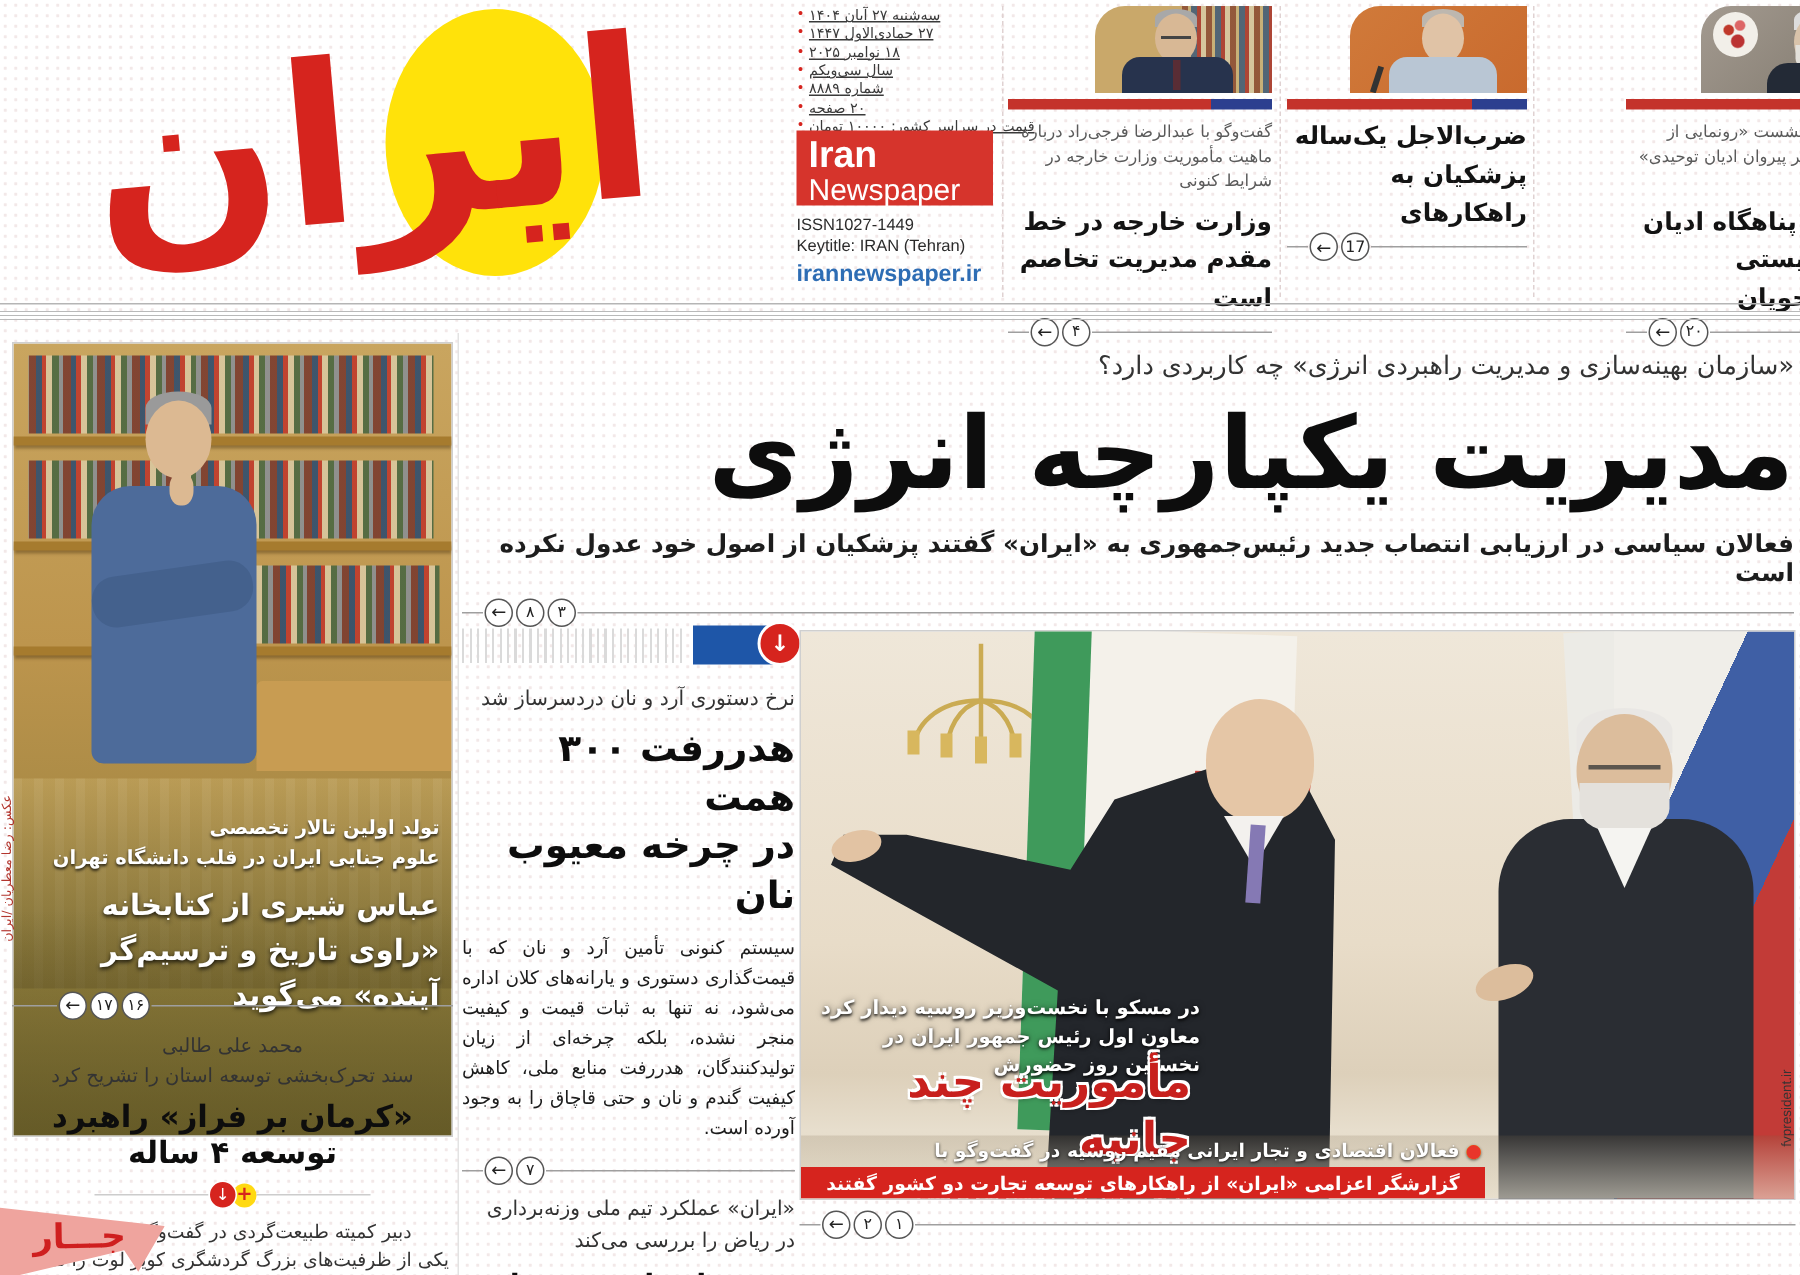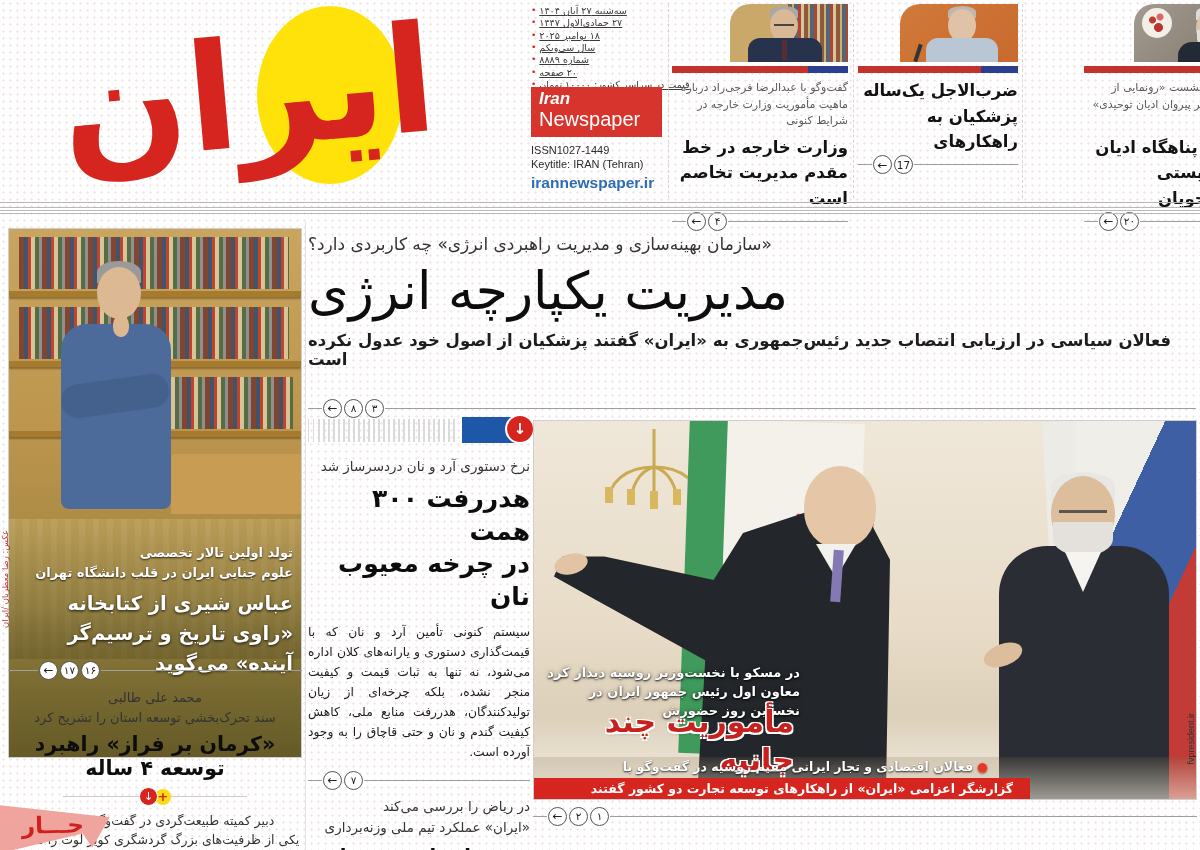--- a/index.html
+++ b/index.html
@@ -12,21 +12,21 @@
   
   .yellow-circle{left:257px;top:6px;width:146px;height:178px;border-radius:50%;background:#ffe20a;}
   .logo-fa{left:6px;top:-8px;width:484px;height:206px;display:flex;align-items:center;justify-content:center;
            font-size:148px;font-weight:bold;color:#d6241e;transform:rotate(-5deg);line-height:1;}
   .dates{left:531px;top:5px;width:142px;}
   .dates .row{display:flex;align-items:flex-start;margin-bottom:1px;}
   .dates .b{color:#d6241e;font-size:9px;margin:0 3px 0 0;line-height:1.2;}
   .dates .t{font-size:9.6px;color:#3a3a3a;line-height:1.18;direction:rtl;white-space:nowrap;text-decoration:underline;}
   .brand-box{left:531px;top:87px;width:131px;height:50px;background:#d6342c;color:#fff;padding:3px 0 0 8px;box-sizing:border-box;
              font-family:"Liberation Sans",sans-serif;}
-  .brand-box .l1{font-size:17px;font-weight:bold;line-height:1.05;font-style:italic;}
+  .brand-box .l1{font-size:25px;font-weight:bold;line-height:1.05;}
   .brand-box .l2{font-size:20px;line-height:1.1;}
   .issn{left:531px;top:143px;font-size:11px;color:#2b2b2b;line-height:1.3;font-family:Liberation Sans, sans-serif;}
   .website{left:531px;top:174px;font-size:15.5px;font-weight:bold;color:#2e6db4;font-family:"Liberation Sans",sans-serif;cursor:pointer;}
   .vsep{top:4px;height:194px;border-left:1px dashed #e0d2d2;}
   
   .teaser{top:4px;}
   .tphoto{position:relative;width:118px;height:58px;margin-left:auto;border-top-left-radius:20px;overflow:hidden;}
   .tbar{height:7px;margin-top:4px;background:linear-gradient(90deg,#c4332b 0 77%,#2c3f8f 77%);}
   .tkicker{margin-top:7px;font-size:11px;color:#5a5a5a;line-height:1.5;direction:rtl;text-align:right;min-height:34px;}
   .thead{margin-top:5px;font-size:16.5px;font-weight:bold;color:#131313;line-height:1.55;direction:rtl;text-align:right;cursor:pointer;}
@@ -35,23 +35,23 @@
   .pager::after{content:"";flex:1;height:1px;background:#9f9f9f;}
   .pager .lseg{width:14px;height:1px;background:#9f9f9f;}
   .pc{width:19px;height:19px;border:1.3px solid #555;border-radius:50%;background:#fff;box-sizing:border-box;
       display:flex;align-items:center;justify-content:center;font-size:10.5px;color:#222;margin:0 1px;cursor:pointer;flex:0 0 auto;}
   .pc.arrow{font-size:12px;}
   
   .rule1{top:202px;left:0;width:1200px;border-top:1px solid #b5b5b5;}
   .rule2{top:207px;left:0;width:1200px;height:7px;
          background:repeating-linear-gradient(180deg,#b9b9b9 0 1px,transparent 1px 2.8px);}
   
-  .lead{left:308px;top:222px;width:888px;text-align:left;direction:rtl;}
+  .lead{left:308px;top:222px;width:888px;text-align:right;direction:rtl;}
   .lead-kicker{font-size:17px;color:#333;margin-top:12px;}
-  .lead-head{font-size:52px;font-weight:normal;color:#0d0d0d;line-height:1.45;margin-top:0;cursor:pointer;}
+  .lead-head{font-size:67px;font-weight:bold;color:#0d0d0d;line-height:1.45;margin-top:0;cursor:pointer;}
   .lead-sub{font-size:16.5px;font-weight:bold;color:#1d1d1d;margin-top:2px;}
   .lead-pager{left:308px;top:398px;width:888px;}
   .vline{left:305px;top:222px;height:628px;border-left:1px solid #e3e3e3;}
   
   .midcol{left:308px;top:414px;width:222px;}
   .decor{position:relative;height:34px;}
   .stripes{position:absolute;left:0;top:5px;width:150px;height:23px;
            background:repeating-linear-gradient(90deg,#dadada 0 1.5px,transparent 1.5px 5px);}
   .bluebox{position:absolute;left:154px;top:3px;width:62px;height:26px;background:#1e56a8;}
   .redcirc{position:absolute;left:197px;top:0;width:30px;height:30px;border-radius:50%;background:#d6241e;border:2px solid #fff;
@@ -92,21 +92,21 @@
       background:linear-gradient(180deg,rgba(120,100,70,.18),rgba(235,228,210,.6));}
   .ph-kicker{position:absolute;left:8px;top:243px;width:258px;direction:rtl;text-align:right;color:#fff;font-weight:bold;
       font-size:13px;line-height:1.45;text-shadow:0 1px 2px rgba(0,0,0,.85),0 0 4px rgba(0,0,0,.5);}
   .ph-head{position:absolute;left:0;top:282px;width:268px;direction:rtl;text-align:right;color:#c8201d;font-weight:bold;
       font-size:30px;line-height:1.28;padding-right:8px;box-sizing:border-box;
       text-shadow:-1.5px -1.5px 0 #fff,1.5px -1.5px 0 #fff,-1.5px 1.5px 0 #fff,1.5px 1.5px 0 #fff,0 2px 3px rgba(0,0,0,.25);cursor:pointer;}
   .ph-cap1{position:absolute;left:6px;top:338px;width:448px;direction:rtl;text-align:right;color:#fff;font-weight:bold;
       font-size:12.5px;text-shadow:0 1px 2px rgba(0,0,0,.85);}
   .ph-cap1 .dot{color:#e8362b;text-shadow:0 0 0 #ffd912,0 1px 2px rgba(0,0,0,.6);margin-left:4px;}
   .ph-redbar{position:absolute;left:0;top:357px;width:456px;height:21px;background:#d6241e;color:#fff;font-weight:bold;
-      font-size:12.5px;display:flex;align-items:center;justify-content:center;direction:rtl;padding-left:40px;}
+      font-size:12.5px;display:flex;align-items:center;justify-content:center;direction:rtl;}
   .ph-credit{position:absolute;right:0px;bottom:34px;writing-mode:vertical-rl;transform:rotate(180deg);
       font-size:9px;color:#333;font-family:"Liberation Sans",sans-serif;}
   .photo-pager{left:533px;top:806px;width:664px;}
   
   .lfeat{left:8px;top:228px;width:294px;height:530px;overflow:hidden;border:1px solid #cfcfcf;box-sizing:border-box;
      background:linear-gradient(180deg,#c9a55f 0%,#bd954d 38%,#a98a45 60%,#93803e 76%,#7f7338 100%);}
   .shelf{position:absolute;left:0;width:100%;height:6px;background:#a67b2e;box-shadow:0 2px 2px rgba(60,40,10,.4);}
   .books{position:absolute;height:52px;opacity:.9;
      background:repeating-linear-gradient(90deg,#7a3b2e 0 5px,#2f4d6e 5px 9px,#c0392b 9px 12px,#d9c8a0 12px 16px,#4a6741 16px 20px,#8a8f94 20px 23px);}
   .ltable{position:absolute;right:0;top:225px;width:130px;height:60px;background:#c89c52;border-radius:4px 0 0 0;}
@@ -296,22 +296,22 @@
     <div class="m-kicker" style="margin-top:8px">نرخ دستوری آرد و نان دردسرساز شد</div>
     <div class="m-head h1" style="margin-top:7px">هدررفت ۳۰۰ همت</div>
     <div class="m-head h1">در چرخه معیوب نان</div>
     <div class="m-body">سیستم کنونی تأمین آرد و نان که با قیمت‌گذاری دستوری و یارانه‌های کلان اداره می‌شود، نه تنها به ثبات قیمت و کیفیت منجر نشده، بلکه چرخه‌ای از زیان تولیدکنندگان، هدررفت منابع ملی، کاهش کیفیت گندم و نان و حتی قاچاق را به وجود آورده است.</div>
     <div class="pager mid-pager">
       <span class="lseg"></span>
       <span class="pc arrow">←</span>
       <span class="pc">۷</span>
     </div>
 
+    <div class="m-kicker">«ایران» عملکرد تیم ملی وزنه‌برداری</div>
     <div class="m-kicker">در ریاض را بررسی می‌کند</div>
-    <div class="m-kicker">«ایران» عملکرد تیم ملی وزنه‌برداری</div>
     <div class="m-head h2" style="margin-top:6px">خروج از دایره مدعیان پولاد سرد</div>
 
   </div>
 
   <div class="abs mphoto">
     <svg class="chand" width="130" height="110" viewBox="0 0 130 110">
       <g stroke="#c9a84c" stroke-width="3" fill="none">
         <path d="M65 0 v38"></path>
         <path d="M65 38 C35 38 20 55 20 72"></path>
         <path d="M65 38 C95 38 110 55 110 72"></path>

